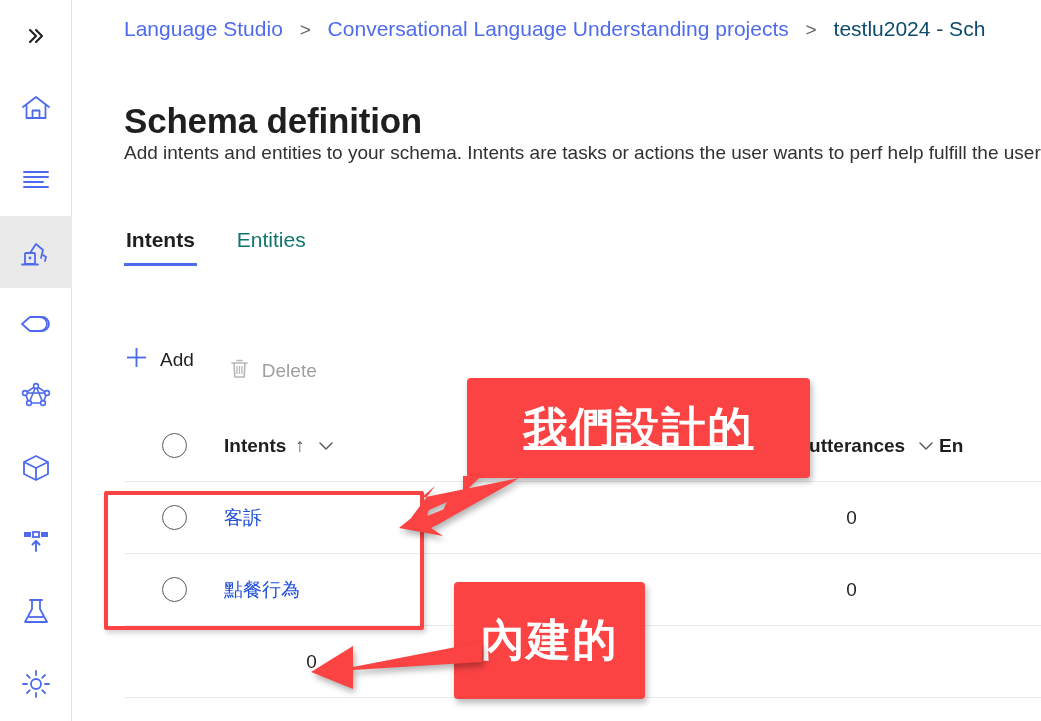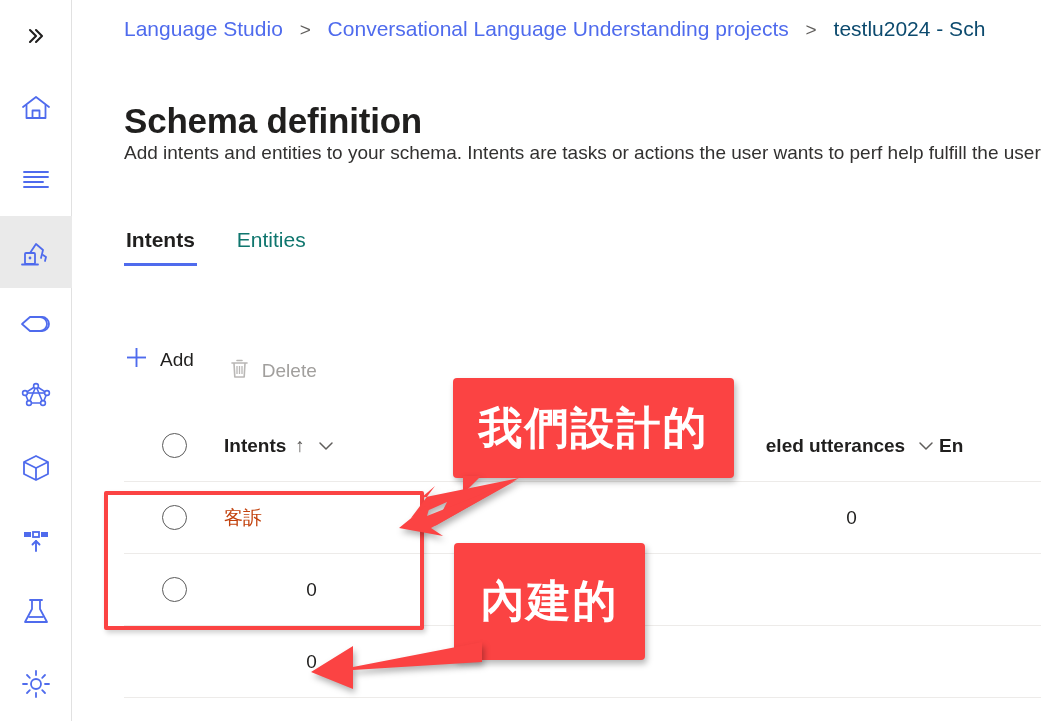--- a/index.html
+++ b/index.html
@@ -169,21 +169,21 @@
   .t-head .c-ent {
     font-weight: 600;
     color: #201f1e;
     display: flex;
     align-items: center;
   }
   .t-head .c-utt { justify-content: center; }
   .hdr-sort { margin-left: 9px; color: #605e5c; font-weight: 400; font-size: 19px; }
   .hdr-chev { margin-left: 10px; display: inline-flex; }
   .cell-link {
-    color: #c2410c;
+    color: #1d4ed8;
     text-decoration: none;
     font-size: 19px;
     cursor: pointer;
   }
   .radio-circle {
     width: 25px; height: 25px;
     border: 1.6px solid #5a5a5a;
     border-radius: 50%;
     box-sizing: border-box;
     cursor: pointer;
@@ -199,33 +199,33 @@
     display: flex;
     align-items: center;
     justify-content: center;
     font-size: 44px;
     font-weight: 700;
     letter-spacing: 2px;
     box-shadow: 2px 4px 6px rgba(0,0,0,0.28);
     font-family: "DejaVu Sans", sans-serif;
   }
   #anno-box-1 {
-    left: 380px; top: 378px;
-    width: 281px; height: 100px;
+    left: 394px; top: 378px;
+    width: 343px; height: 100px; text-decoration: underline;
   }
   #anno-box-1-tail {
     position: absolute;
     left: 390px; top: 476px;
     width: 0; height: 0;
     border-left: 18px solid #fb4343;
     border-bottom: 18px solid transparent;
     filter: drop-shadow(1px 3px 3px rgba(0,0,0,0.25));
   }
   #anno-box-2 {
-    left: 381px; top: 543px;
+    left: 381px; top: 582px;
     width: 191px; height: 117px;
   }
   #anno-rect {
     position: absolute;
     left: 31px; top: 491px;
     width: 320px; height: 139px;
     border: 4px solid #fb4343;
     box-sizing: border-box;
     border-radius: 2px;
     box-shadow: 2px 3px 5px rgba(0,0,0,0.18);
@@ -444,20 +444,23 @@
         <span class="cell-link">客訴</span>
       </div>
       <div class="c-utt num">0</div>
       <div class="c-ent"></div>
     </div>
 
     <div class="t-row">
       <div class="c-select">
         <span class="radio-circle"></span>
       </div>
+      <div class="c-name">
+        <span class="cell-link">點餐行為</span>
+      </div>
       <div class="c-utt num">0</div>
       <div class="c-ent"></div>
     </div>
 
     <div class="t-row">
       <div class="c-select"></div>
       <div class="c-utt num">0</div>
       <div class="c-ent"></div>
     </div>
 

